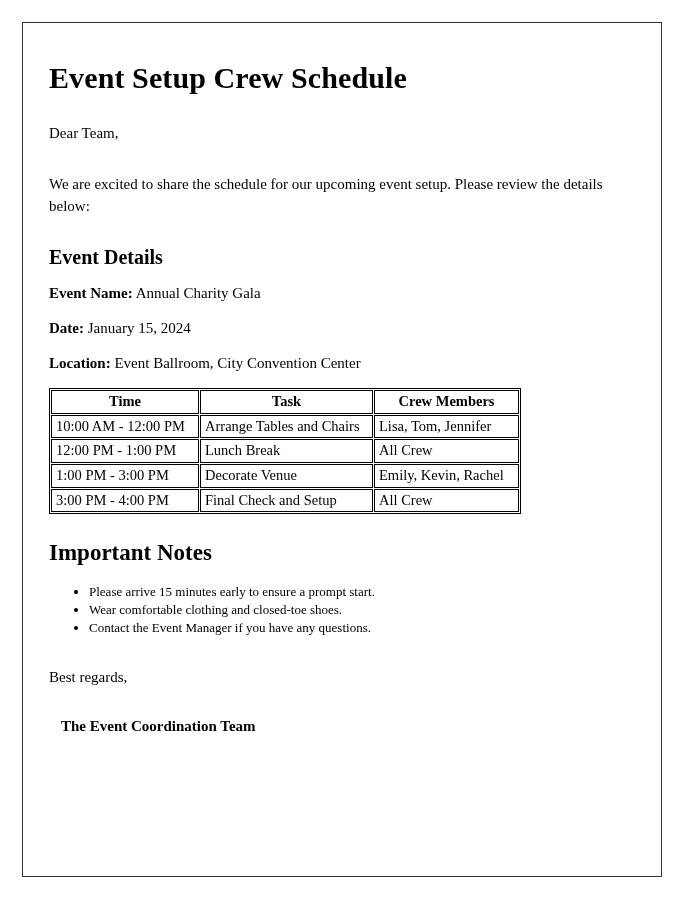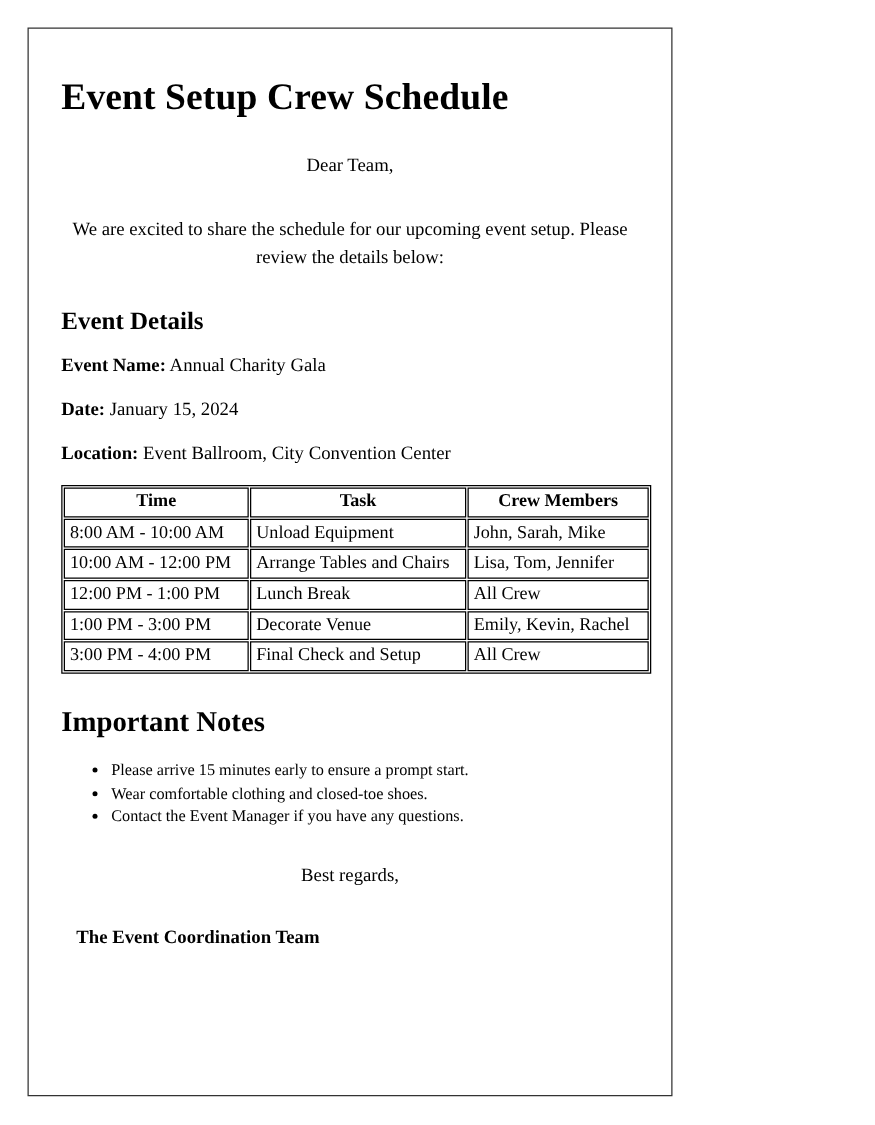--- a/index.html
+++ b/index.html
@@ -11,21 +11,21 @@
     width: 700px;
     height: 900px;
     font-family: "Liberation Serif", "DejaVu Serif", serif;
     color: #000000;
     overflow: hidden;
   }
   .page {
     position: absolute;
     left: 22px;
     top: 22px;
-    width: 516px;
+    width: 640px;
     height: 855px;
     border: 1px solid #333333;
     box-sizing: border-box;
     background: #ffffff;
   }
   .content {
     padding: 26px 26px 0 26px;
   }
   h1.doc-title {
     font-size: 30px;
@@ -41,21 +41,20 @@
     line-height: 1.15;
   }
   h2.section-title.large {
     font-size: 23px;
     margin: 26px 0 16px 0;
   }
   p.para {
     font-size: 15px;
     line-height: 1.45;
     margin: 29px 0;
-    text-align: center;
   }
   p.detail {
     font-size: 15px;
     line-height: 1.4;
     margin: 14px 0;
   }
   p.detail .label {
     font-weight: bold;
   }
   p.signature {
@@ -138,25 +137,20 @@
       </colgroup>
       <thead>
         <tr>
           <th>Time</th>
           <th>Task</th>
           <th>Crew Members</th>
         </tr>
       </thead>
       <tbody>
         <tr>
-          <td>8:00 AM - 10:00 AM</td>
-          <td>Unload Equipment</td>
-          <td>John, Sarah, Mike</td>
-        </tr>
-        <tr>
           <td>10:00 AM - 12:00 PM</td>
           <td>Arrange Tables and Chairs</td>
           <td>Lisa, Tom, Jennifer</td>
         </tr>
         <tr>
           <td>12:00 PM - 1:00 PM</td>
           <td>Lunch Break</td>
           <td>All Crew</td>
         </tr>
         <tr>

